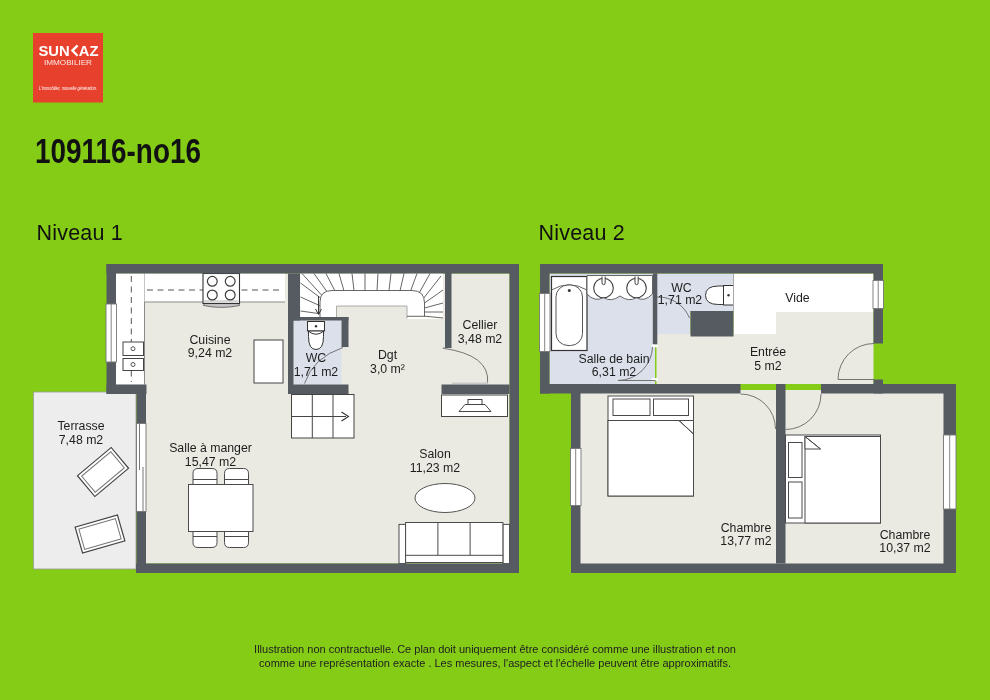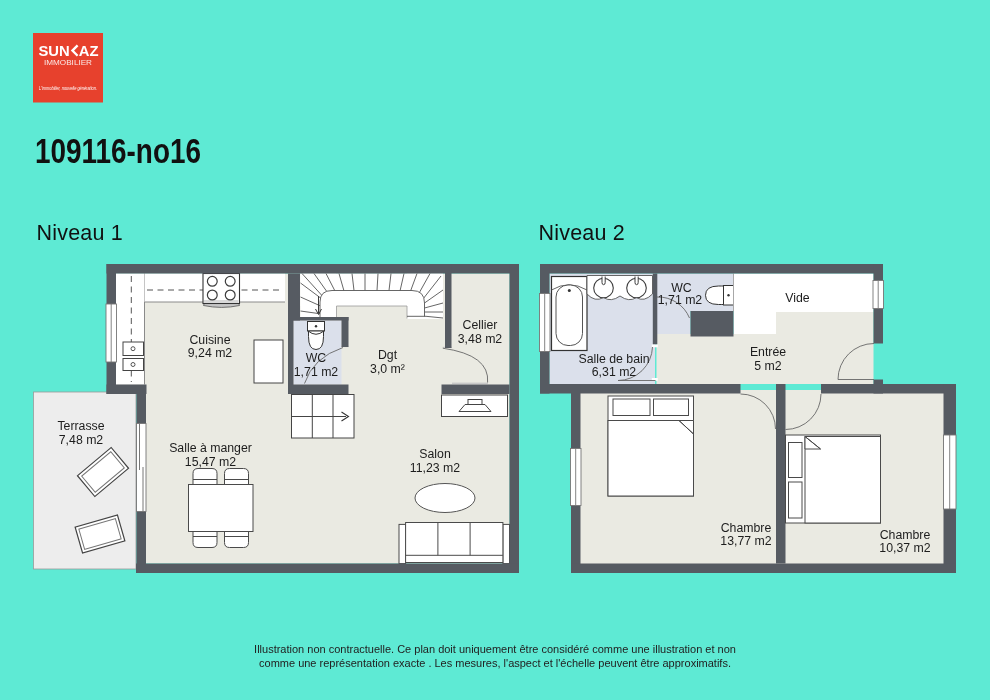--- a/index.html
+++ b/index.html
@@ -1,16 +1,16 @@
 <!DOCTYPE html>
 <html><head>
 <meta charset="utf-8">
 <style>
   html,body{margin:0;padding:0;background:#ffffff;}
-  #page{width:990px;height:700px;position:relative;background:#5eead4;overflow:hidden;}
+  #page{width:990px;height:700px;position:relative;background:#84cc16;overflow:hidden;}
   svg text{font-family:"Liberation Sans",sans-serif;}
 </style>
 </head>
 <body>
 <div id="page">
 <svg width="990" height="700" viewBox="0 0 990 700" xmlns="http://www.w3.org/2000/svg" fill="#1d1d1d">
 
 <g id="logo">
   <rect x="33" y="33" width="70" height="69.5" fill="#e7412d"></rect>
   <text x="38.5" y="56" font-size="14.8" font-weight="bold" fill="#ffffff">SUN</text>

